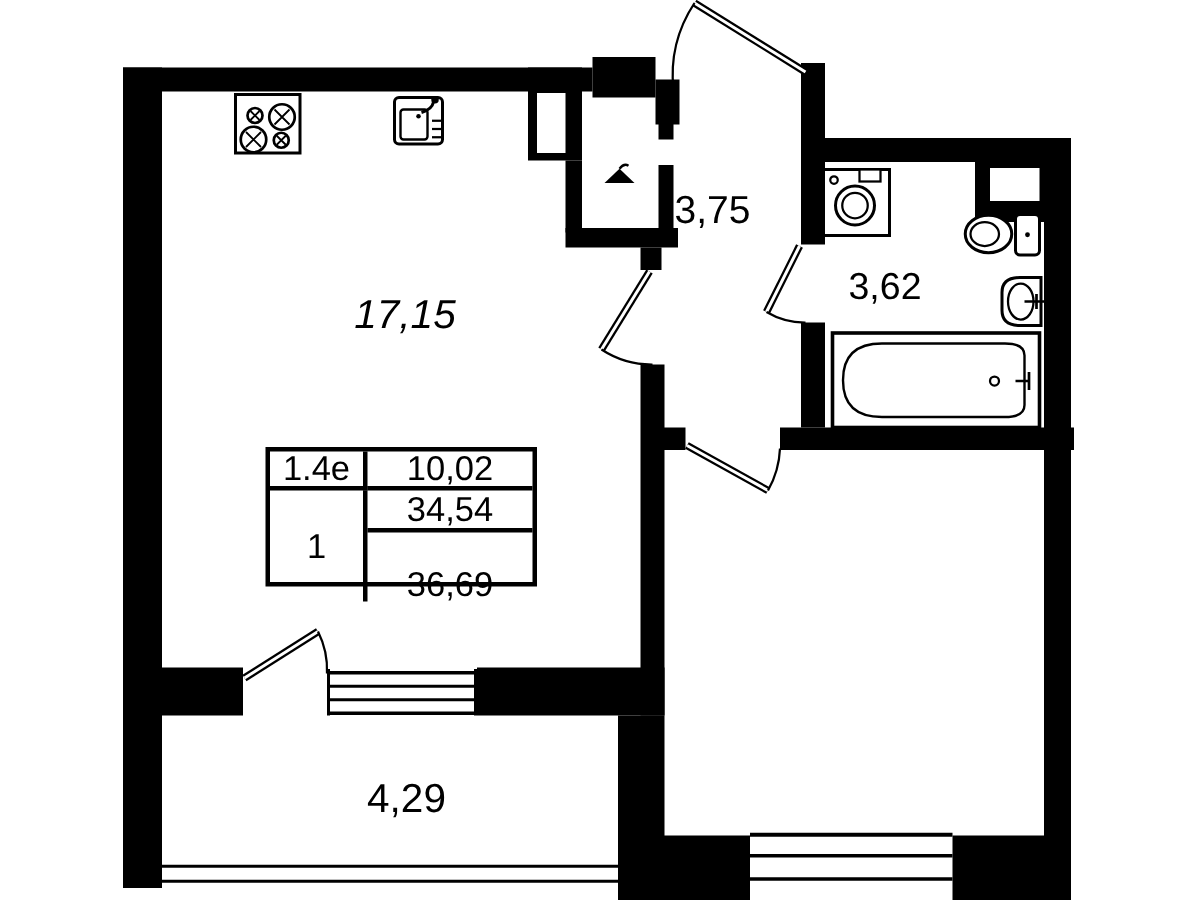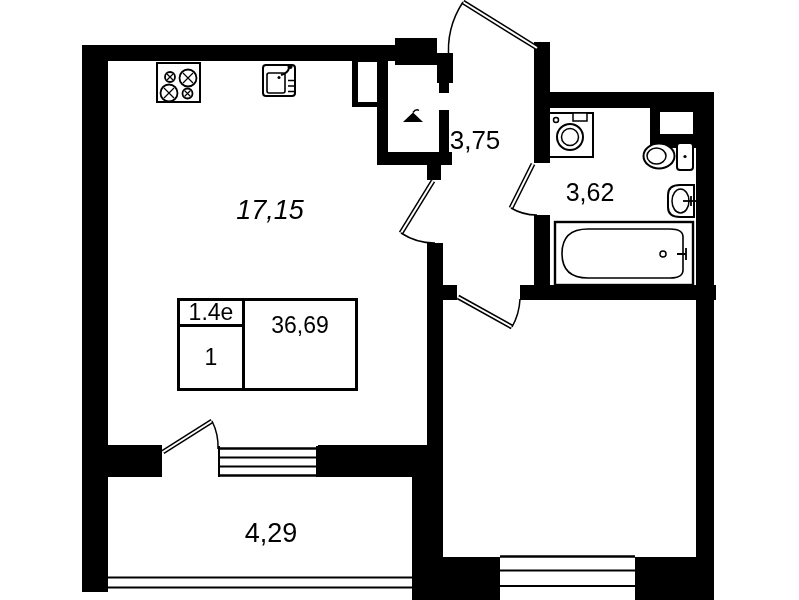--- a/index.html
+++ b/index.html
@@ -155,17 +155,19 @@
     </g>
   </svg>
 
   <div class="room-label" style="left:270px;top:210px;font-style:italic;">17,15</div>
   <div class="room-label mid" style="left:475px;top:112px;margin-top:28px;">3,75</div>
   <div class="room-label small" style="left:590px;top:192px;">3,62</div>
   <div class="room-label" style="left:271px;top:533px;">4,29</div>
 
   <div class="info-table">
     <div class="cell bR bB">1.4е</div>
+    <div class="cell bB">10,02</div>
     <div class="cell bR span2">1</div>
+    <div class="cell bB" style="grid-column:2;">34,54</div>
     <div class="cell" style="grid-column:2;margin-top:23px;">36,69</div>
   </div>
 
 </div>
 
 </body></html>

